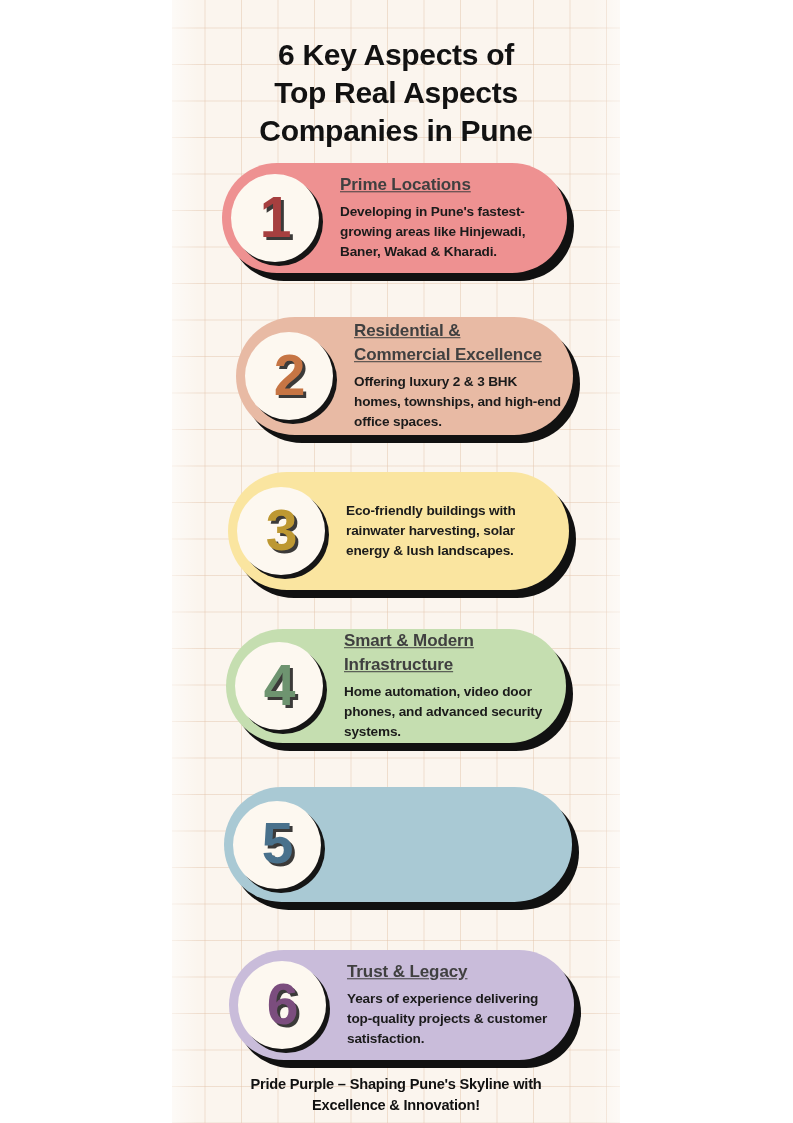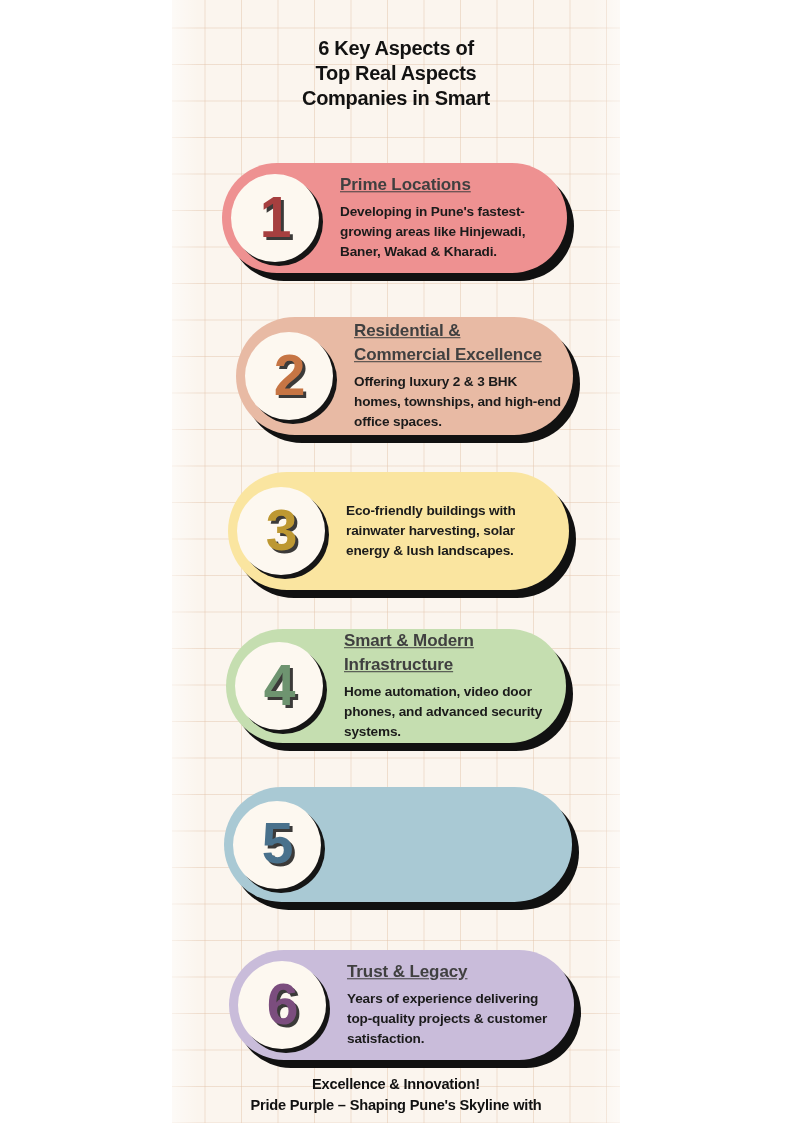--- a/index.html
+++ b/index.html
@@ -52,21 +52,21 @@
   }
 
   
   #title {
     position: absolute;
     left: 172px;
     top: 36px;
     width: 448px;
     text-align: center;
     color: #121212;
-    font-size: 20px;
+    font-size: 30px;
     font-weight: bold;
     line-height: 1.26;
     letter-spacing: -0.3px;
   }
   #title .tline { display: block; white-space: nowrap; }
 
   
   .card {
     position: absolute;
     box-sizing: border-box;
@@ -139,21 +139,21 @@
 <body style="background: rgb(255, 255, 255);">
 
 <div id="grid-bg" style="background-color: rgb(251, 245, 238);"></div>
 <div id="grid-fade"></div>
 
 <div id="content">
 
   <div id="title" style="color: rgb(18, 18, 18);">
     <span class="tline">6 Key Aspects of</span>
     <span class="tline">Top Real Aspects</span>
-    <span class="tline">Companies in Smart</span>
+    <span class="tline">Companies in Pune</span>
   </div>
 
   <div class="card" style="left: 222px; top: 163px; width: 345px; height: 110px; background: rgb(238, 145, 145); box-shadow: rgb(17, 17, 17) 7px 8px 0px 0px;">
     <div class="card-circle" style="background: rgb(253, 248, 240);">
       <span class="card-num" style="color: rgb(166, 63, 63);">1</span>
     </div>
     <div class="card-body">
       <div class="card-head">Prime Locations</div>
       <div class="card-text">Developing in Pune's fastest-growing areas like Hinjewadi, Baner, Wakad &amp; Kharadi.</div>
     </div>
@@ -198,17 +198,17 @@
     <div class="card-circle" style="background: rgb(253, 248, 240);">
       <span class="card-num" style="color: rgb(123, 77, 126);">6</span>
     </div>
     <div class="card-body">
       <div class="card-head">Trust &amp; Legacy</div>
       <div class="card-text">Years of experience delivering top-quality projects &amp; customer satisfaction.</div>
     </div>
   </div>
 
   <div id="footer" style="color: rgb(17, 17, 17);">
+    <span class="fline">Pride Purple – Shaping Pune's Skyline with</span>
     <span class="fline">Excellence &amp; Innovation!</span>
-    <span class="fline">Pride Purple – Shaping Pune's Skyline with</span>
   </div>
 
 </div>
 
 </body></html>

